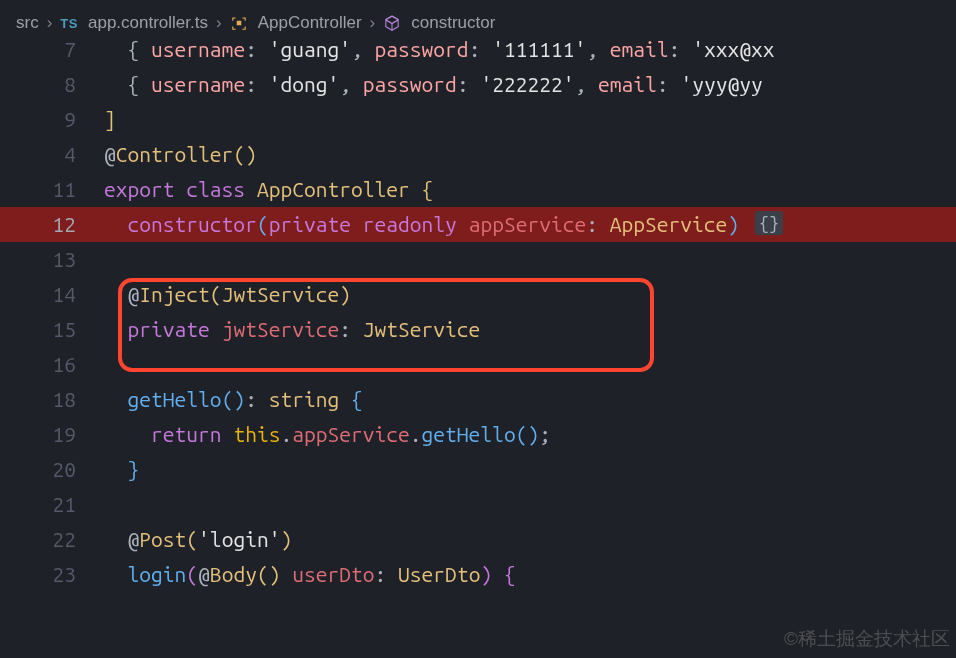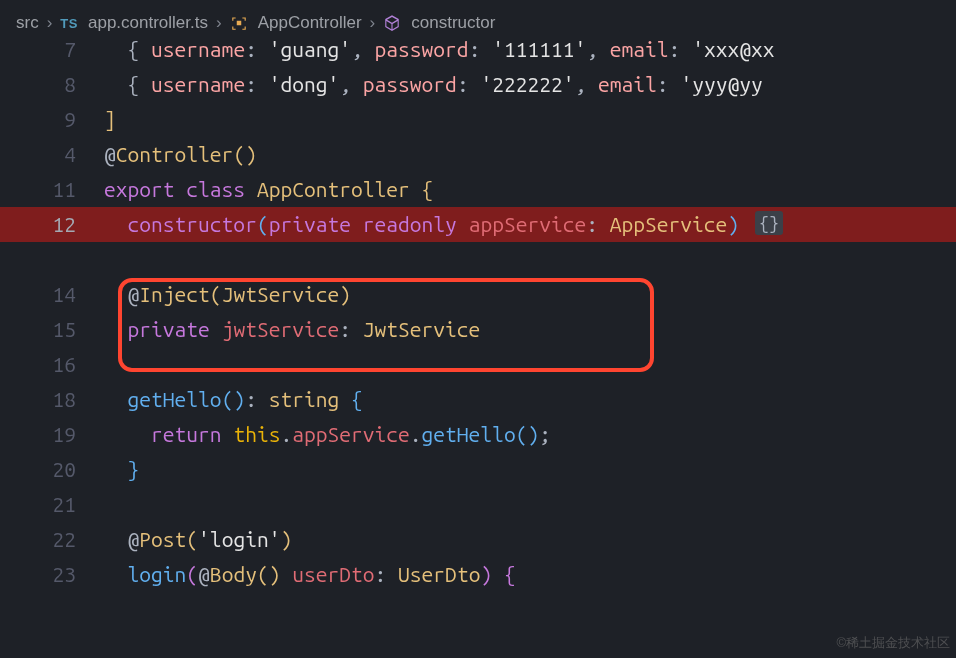--- a/index.html
+++ b/index.html
@@ -77,21 +77,21 @@
     position:absolute;
     border:4px solid #ff4530;
     border-radius:14px;
     pointer-events:none;
   }
   .watermark{
     position:absolute;
     right:6px;
     bottom:6px;
     color:#6d6d6d;
-    font-size:13px;
+    font-size:19px;
     font-family:-apple-system,BlinkMacSystemFont,"Segoe UI",Helvetica,Arial,sans-serif;
     opacity:.6;
   }
   svg{display:block;}
 </style>
 </head>
 <body>
 
 <div class="crumbs">
   <span class="item">
@@ -148,20 +148,21 @@
     <div class="gutter">11</div>
     <div class="code"><span class="tk-kw">export</span><span class="tk-punc"> </span><span class="tk-kw">class</span><span class="tk-punc"> </span><span class="tk-type">AppController</span><span class="tk-punc"> </span><span class="tk-deco">{</span></div>
   </div>
 
   <div class="line hl">
     <div class="gutter current">12</div>
     <div class="code"><span class="tk-punc">  </span><span class="tk-kw">constructor</span><span class="tk-func">(</span><span class="tk-kw">private</span><span class="tk-punc"> </span><span class="tk-kw">readonly</span><span class="tk-punc"> </span><span class="tk-param">appService</span><span class="tk-punc">:</span><span class="tk-punc"> </span><span class="tk-type">AppService</span><span class="tk-func">)</span><span class="tk-punc"> </span><span class="fold-badge">{}</span></div>
   </div>
 
   <div class="line">
+    <div class="gutter">13</div>
     <div class="code"> </div>
   </div>
 
   <div class="line">
     <div class="gutter">14</div>
     <div class="code"><span class="tk-punc">  </span><span class="tk-punc">@</span><span class="tk-deco">Inject</span><span class="tk-deco">(</span><span class="tk-type">JwtService</span><span class="tk-deco">)</span></div>
   </div>
 
   <div class="line">
     <div class="gutter">15</div>

